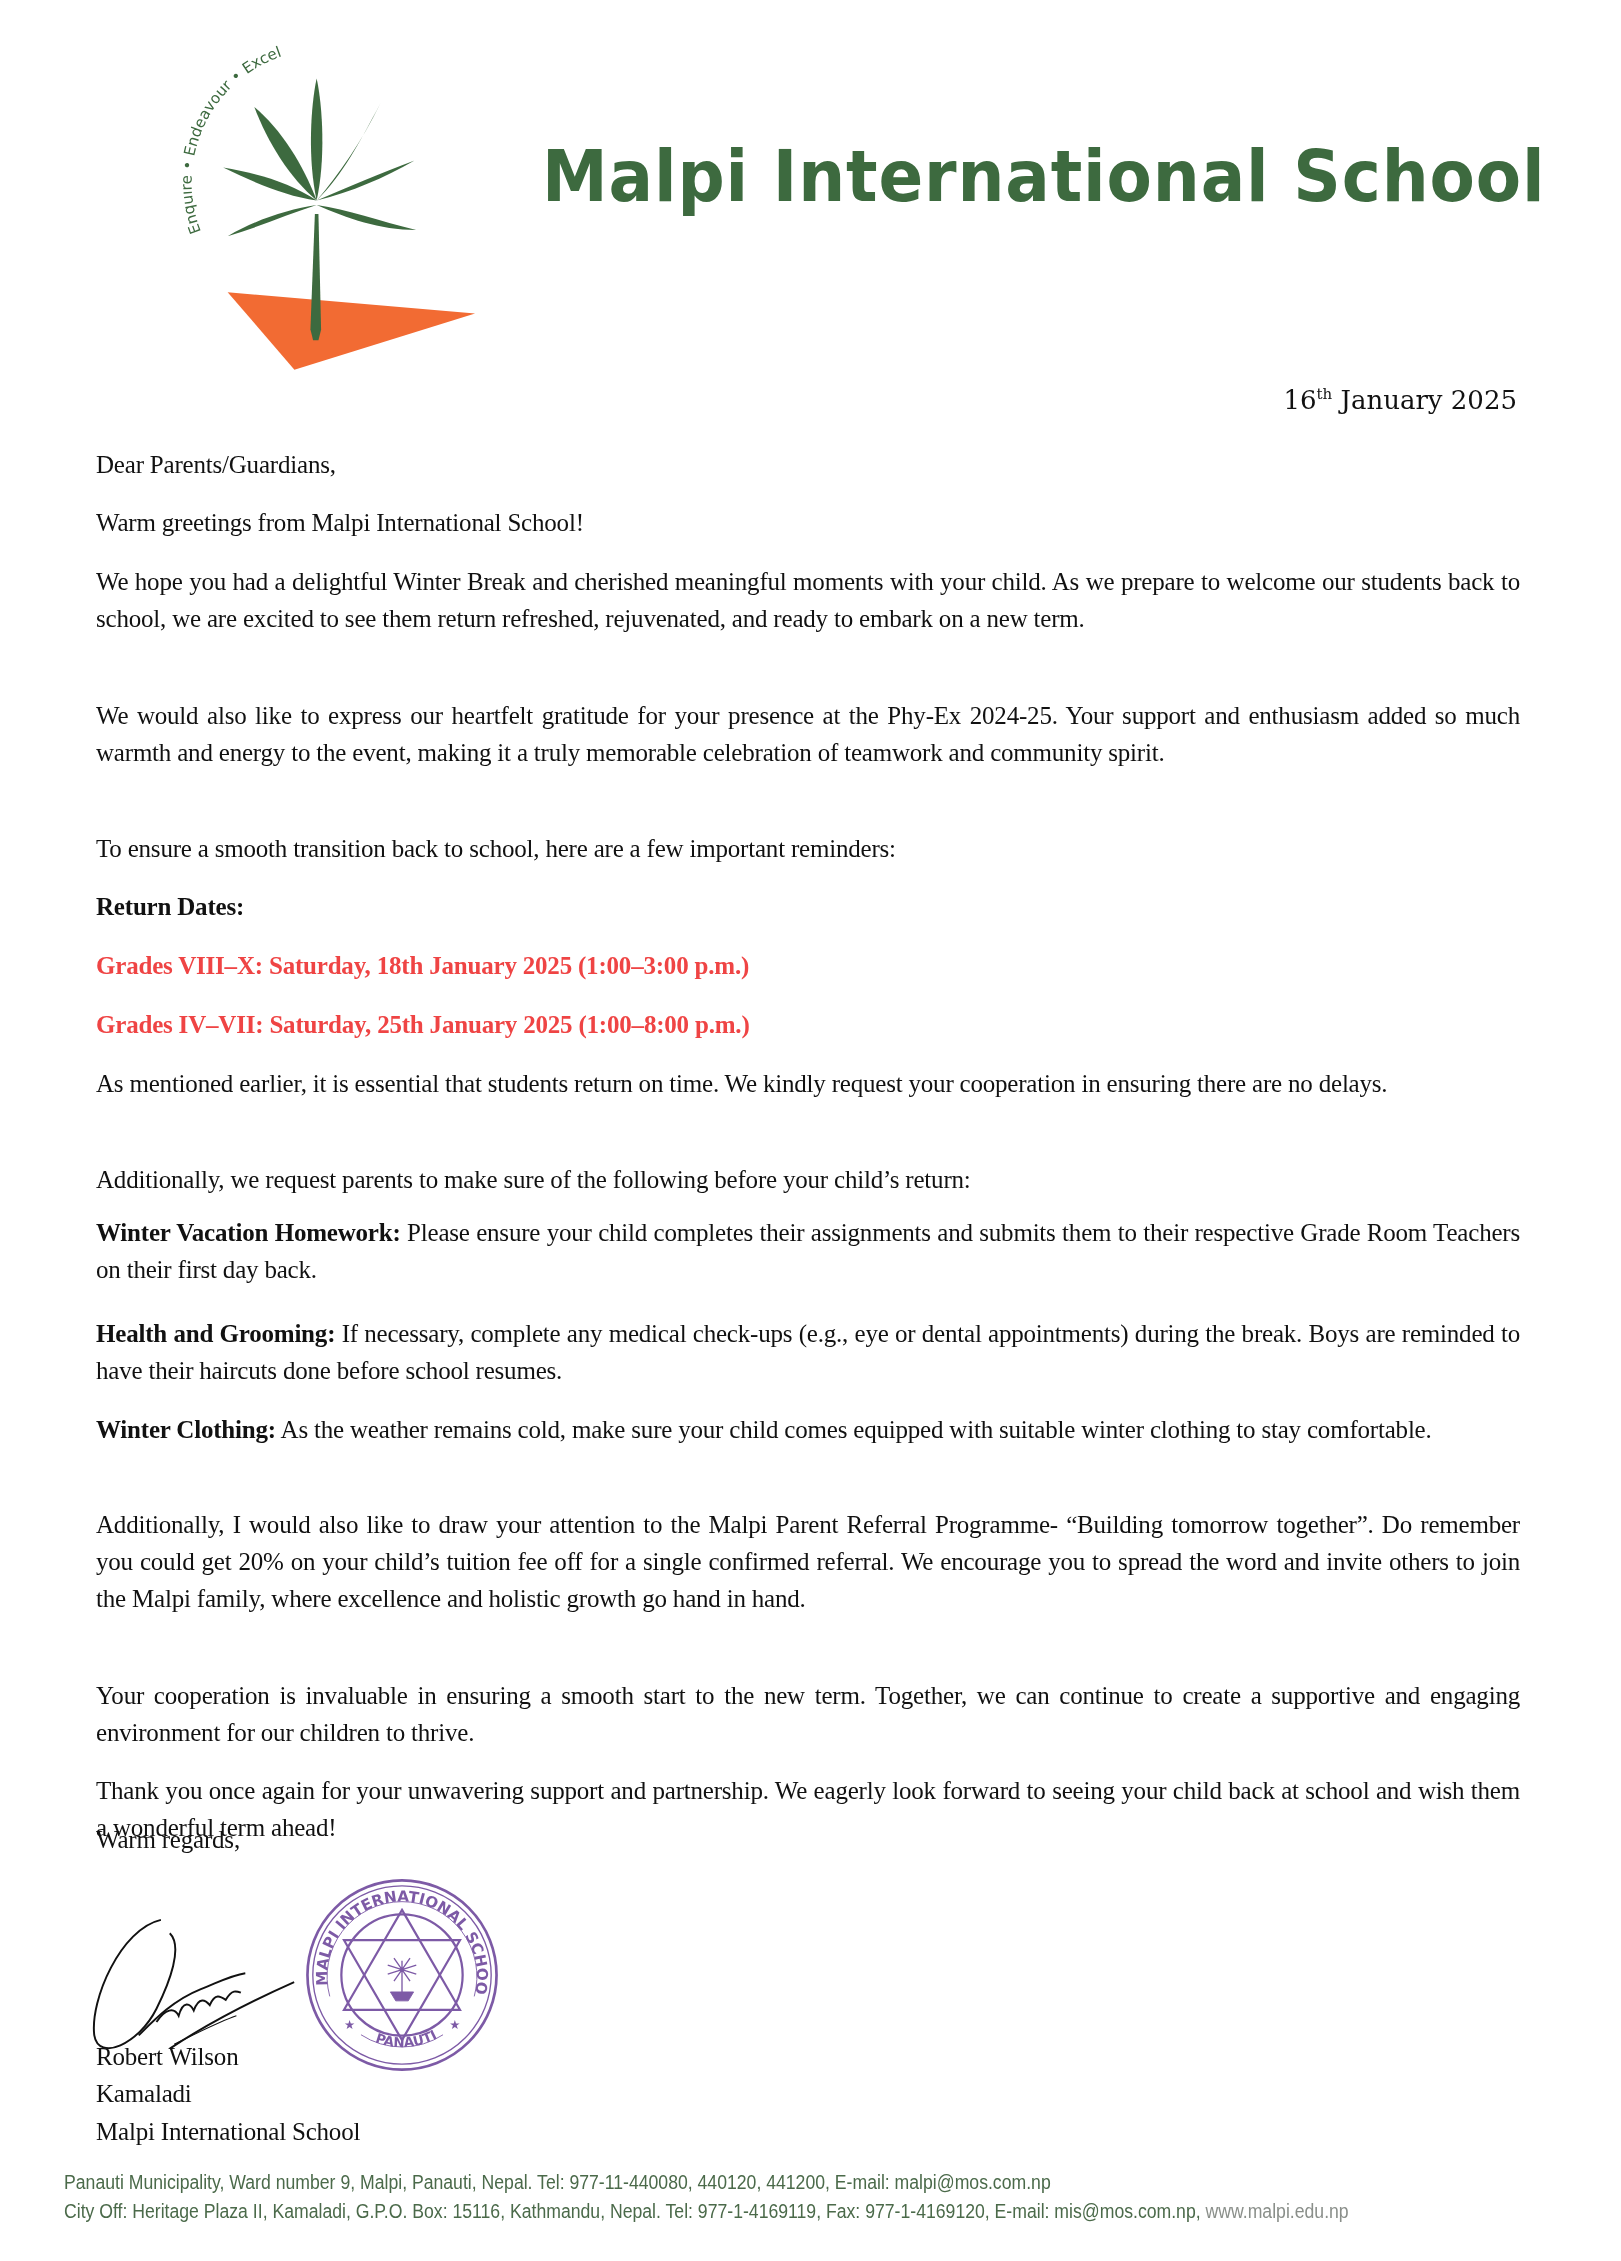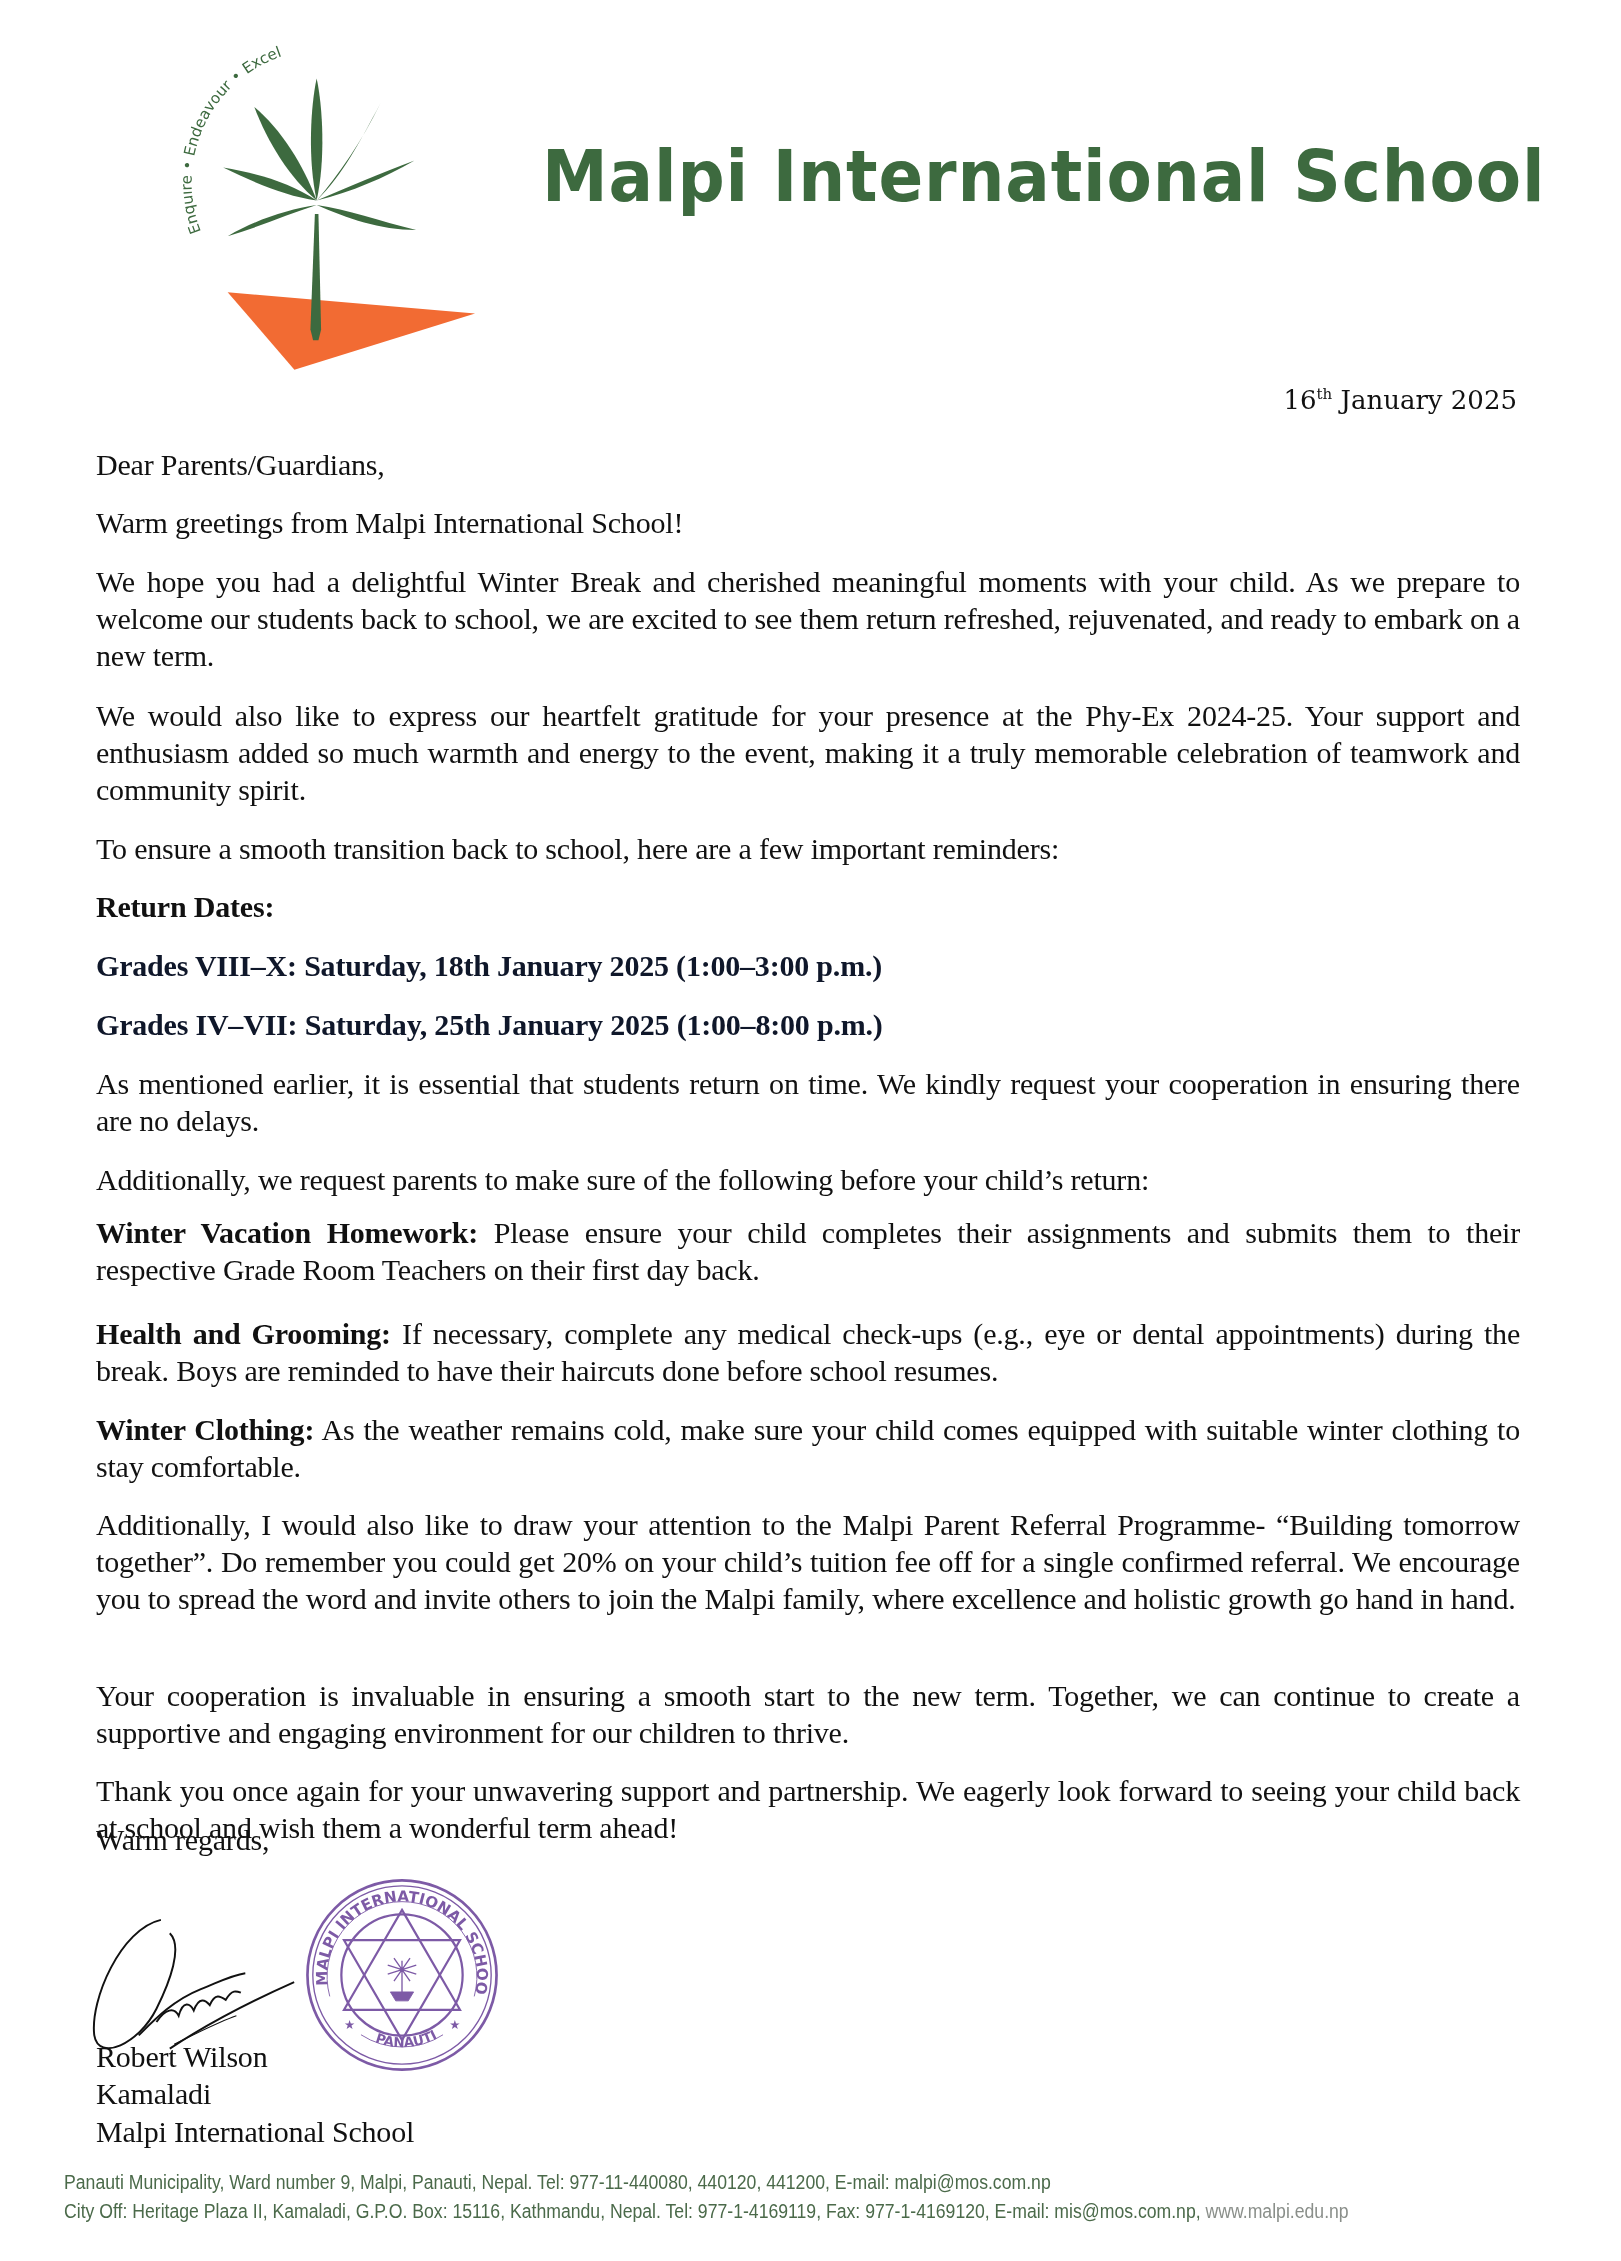--- a/index.html
+++ b/index.html
@@ -3,25 +3,25 @@
 <meta charset="utf-8">
 <style>
   html, body { margin: 0; padding: 0; background: #ffffff; }
   body { width: 1622px; height: 2262px; position: relative; overflow: hidden;
          font-family: "DejaVu Serif", "Liberation Serif", serif; color: #111; }
   .logo { position: absolute; left: 183px; top: 27px; width: 294px; height: 356px; }
   .school-name { position: absolute; left: 542px; top: 141px; font-family: "DejaVu Sans", "Liberation Sans", sans-serif;
        font-weight: bold; font-size: 71px; color: #3d6a3f; letter-spacing: 0.9px; line-height: 1; transform: scaleX(0.93); transform-origin: left top; }
   .date { position: absolute; right: 105px; top: 385px; font-weight: normal; font-size: 26px; }
   .date sup { font-size: 15px; vertical-align: 9.8px; }
-  .p { position: absolute; left: 96px; width: 1424px; font-size: 30px; line-height: 37px;
+  .p { position: absolute; left: 96px; width: 1424px; font-size: 25px; line-height: 37px;
        font-family: "Liberation Serif", "DejaVu Serif", serif; text-align: justify; letter-spacing: -0.2px; }
   .p.left { text-align: left; }
   .b { font-weight: bold; font-family: Liberation Serif, serif; }
-  .blue { color: #0f172a; font-weight: bold; }
+  .blue { color: #ef4444; font-weight: bold; }
   .sig { position: absolute; left: 85px; top: 1911px; width: 214px; height: 151px; }
   .stamp { position: absolute; left: 303px; top: 1876px; width: 198px; height: 198px; }
   .footer { position: absolute; left: 64px; font-family: "Liberation Sans", "DejaVu Sans", sans-serif;
             font-size: 19.6px; color: #4b6a4a; transform: scaleX(0.9); transform-origin: left top; white-space: nowrap; }
   .footer .web { color: #8a8f8a; }
 </style>
 </head>
 <body>
 
 <svg class="logo" viewBox="0 0 330 400">

